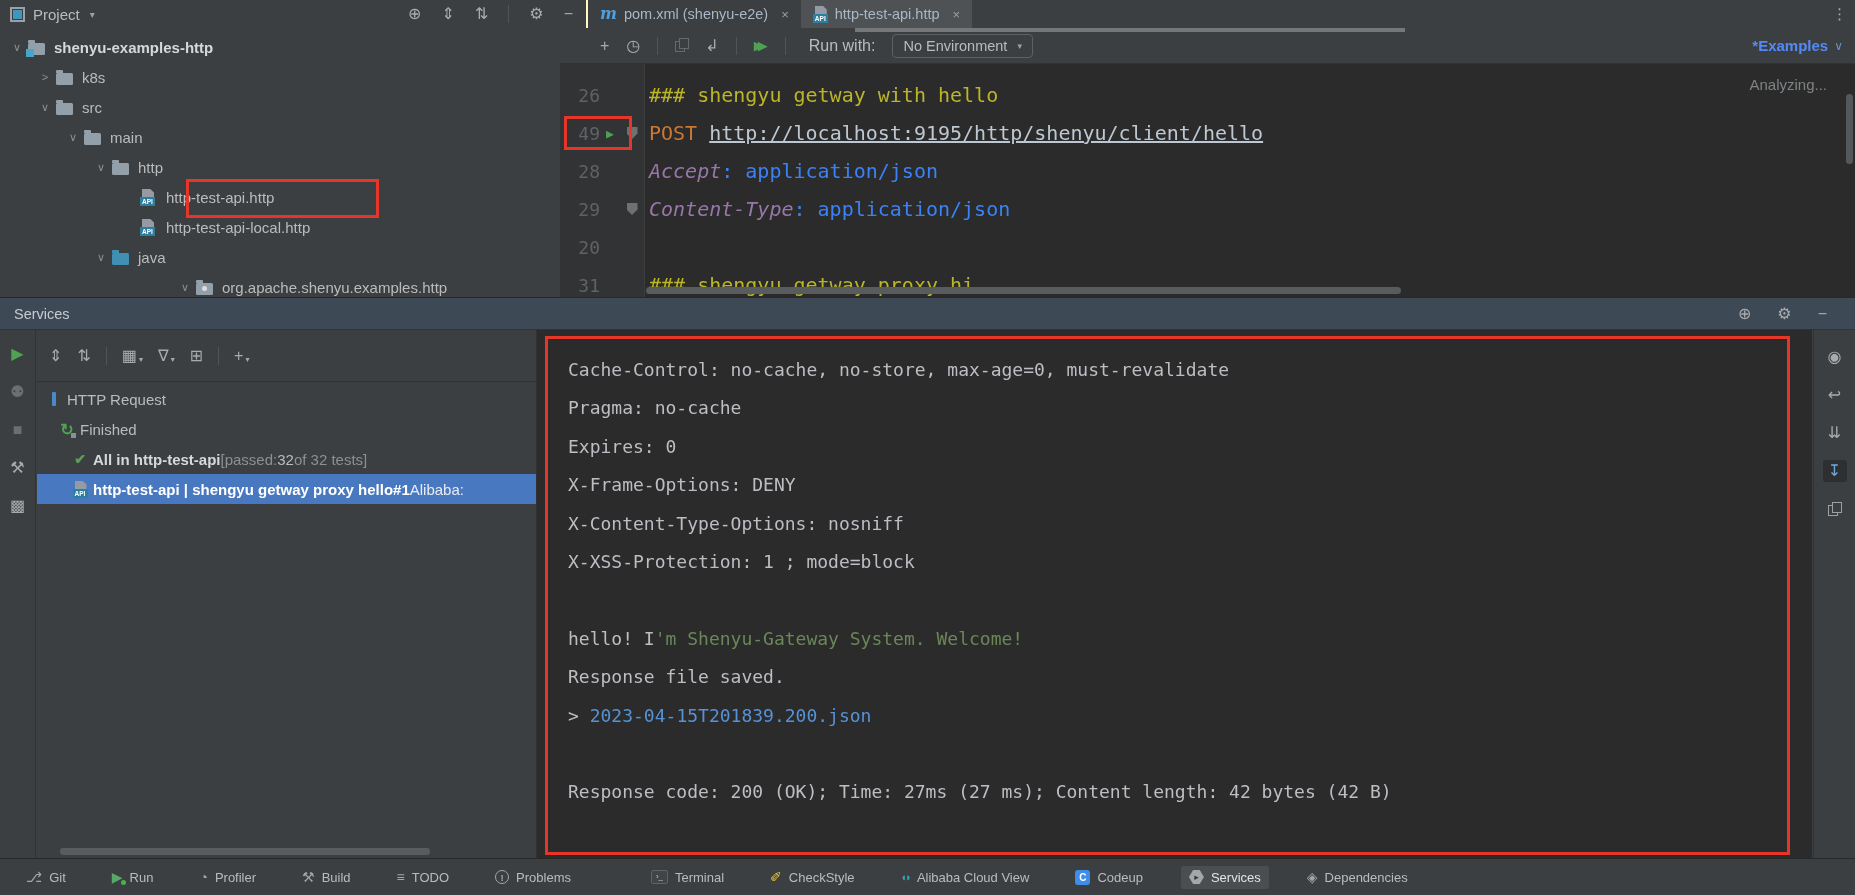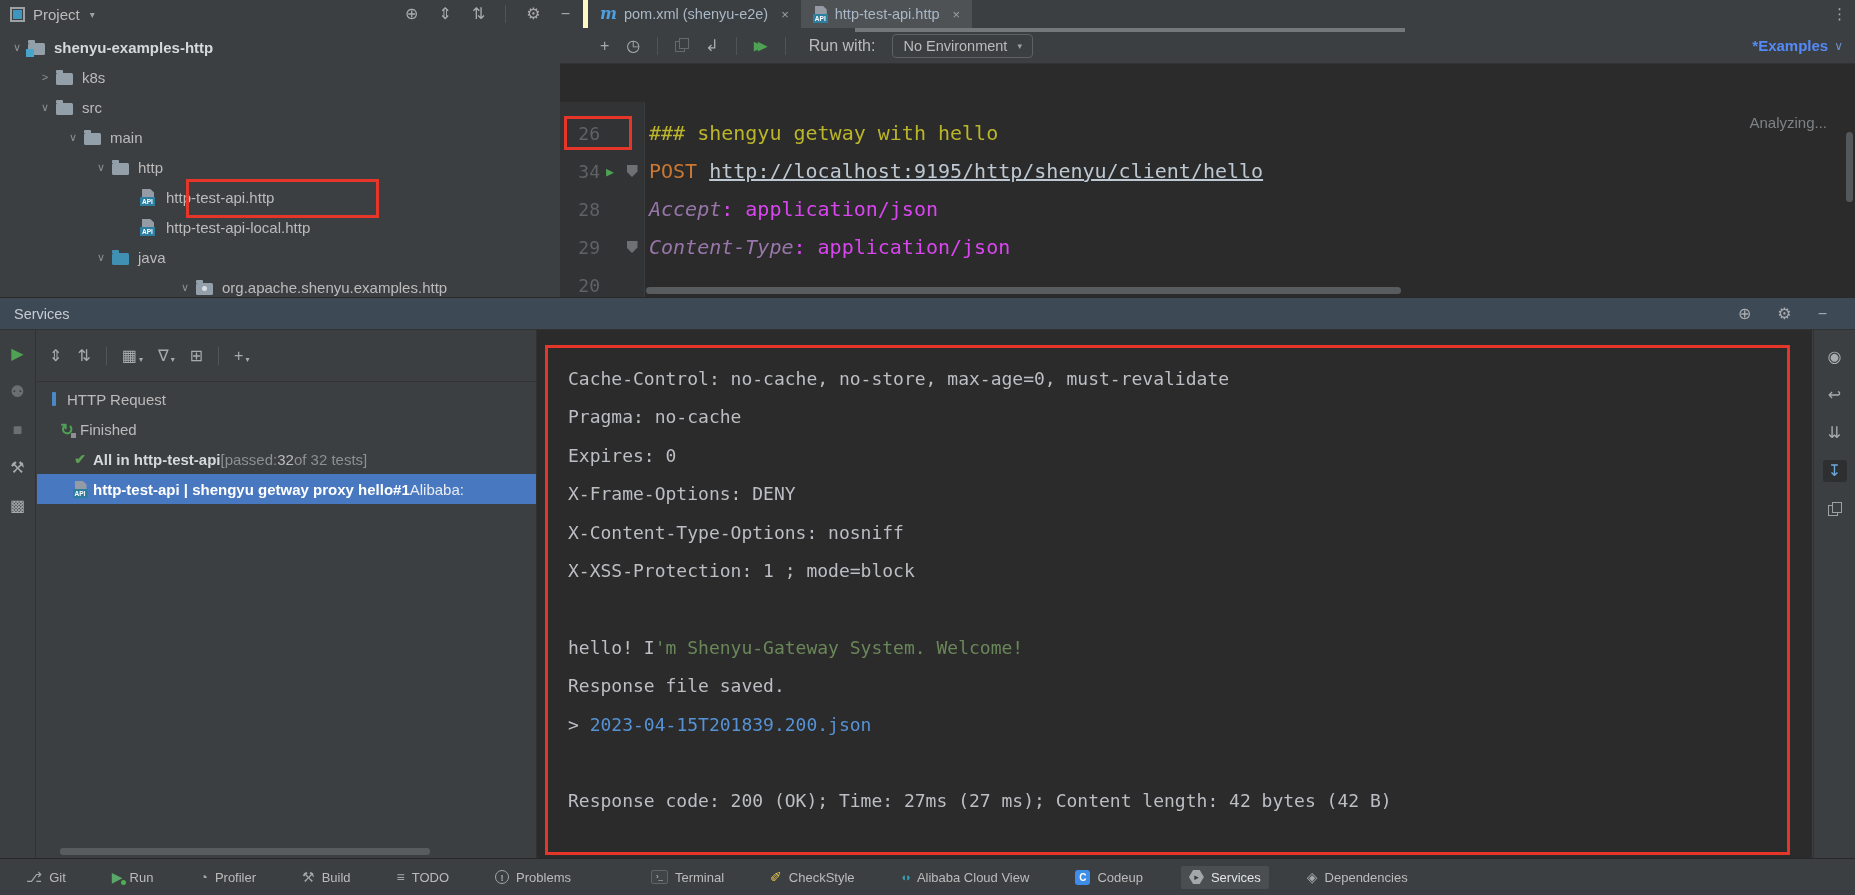--- a/index.html
+++ b/index.html
@@ -5,21 +5,21 @@
   html,body{margin:0;padding:0;}
   body{
     width:1855px;height:895px;position:relative;overflow:hidden;
     background:#3C3F41;
     font-family:"Liberation Sans",sans-serif;
     -webkit-font-smoothing:antialiased;
     color:#BBBBBB;
   }
   
   .titlebar{position:absolute;left:0;top:0;width:100%;height:28px;background:#3C3F41;display:flex;align-items:stretch;}
-  .proj-header{width:588px;display:flex;align-items:center;padding-left:10px;box-sizing:border-box;border-right:5px solid #fef9c3;}
+  .proj-header{width:588px;display:flex;align-items:center;padding-left:10px;box-sizing:border-box;border-right:2px solid #fef9c3;}
   .win-ic{width:15px;height:15px;border:2px solid #9BA1A6;box-sizing:border-box;position:relative;margin-right:8px;}
   .win-ic::after{content:"";position:absolute;left:1px;top:1px;right:1px;bottom:1px;background:#3D96BE;}
   .proj-title{font-size:15px;color:#BBBBBB;}
   .proj-caret{font-size:10px;color:#9DA0A3;margin-left:10px;}
   .ph-icons{margin-left:auto;display:flex;align-items:center;gap:20px;margin-right:13px;}
   .ic{font-size:16px;color:#A8ABAE;line-height:1;display:inline-flex;align-items:center;justify-content:center;}
   .ic.dim{opacity:.45;}
   .ic.green{color:#4FA154;}
   .run-all{letter-spacing:-6px;font-size:13px;color:#4FA154;padding-right:6px;}
   .vdiv{width:1px;height:18px;background:#515456;display:inline-block;}
@@ -51,35 +51,35 @@
   #proj-scroll{position:absolute;right:3px;top:100px;width:6px;height:115px;background:#595C5E;border-radius:3px;}
   
   .editor{position:absolute;left:560px;top:28px;right:0;height:269px;background:#2B2B2B;}
   .ed-progress{position:absolute;left:295px;top:0;width:550px;height:4px;background:#75787A;z-index:3;}
   .ed-toolbar{height:36px;background:#3C3F41;border-bottom:1px solid #323232;display:flex;align-items:center;padding-left:40px;gap:17px;box-sizing:border-box;}
   .run-with{font-size:16px;color:#BBBBBB;margin-left:6px;}
   .env-select{border:1px solid #5E6164;border-radius:4px;padding:3px 10px;font-size:14.5px;color:#BBBBBB;display:flex;align-items:center;gap:10px;background:#3C3F41;}
   .env-caret{font-size:9px;color:#9DA0A3;}
   .examples{margin-left:auto;margin-right:12px;color:#548AF7;font-size:15px;font-weight:bold;display:flex;align-items:center;gap:6px;}
   .examples .chev{font-weight:normal;font-size:12px;color:#6C8FD0;}
-  .ed-body{position:absolute;left:0;top:36px;right:0;bottom:0;overflow:hidden;margin-top:38px;}
+  .ed-body{position:absolute;left:0;top:36px;right:0;bottom:0;overflow:hidden;}
   .gutter-bg{position:absolute;left:0;top:0;bottom:0;width:84px;background:#313335;border-right:1px solid #3A3C3E;}
   #ed-lines{position:absolute;left:0;top:12px;right:0;}
   .code-line{height:38px;display:flex;align-items:center;font-family:"DejaVu Sans Mono",monospace;font-size:20px;}
   .gl{width:85px;flex:none;display:flex;align-items:center;height:100%;}
   .ln{width:40px;text-align:right;color:#606366;font-size:18px;font-family:"DejaVu Sans Mono",monospace;}
   .run-slot{width:20px;text-align:center;font-size:13px;color:#4FA154;}
   .fold-slot{width:24px;display:flex;justify-content:center;}
   .fold-pent{width:11px;height:12px;background:#6E7173;clip-path:polygon(0 0,100% 0,100% 55%,50% 100%,0 55%);}
   .cl{padding-left:4px;white-space:pre;}
   .tk-comment{color:#BBB529;}
   .tk-keyword{color:#CC7832;}
   .tk-url{color:#BDC8D2;text-decoration:underline;}
   .tk-header{color:#9876AA;font-style:italic;}
-  .tk-plain{color:#d946ef;}
+  .tk-plain{color:#3b82f6;}
   .ed-analyzing{position:absolute;top:12px;right:28px;color:#7F8386;font-size:15px;}
   #ed-hscroll{position:absolute;left:86px;bottom:3px;width:755px;height:7px;background:#595C5E;border-radius:4px;}
   #ed-vscroll{position:absolute;right:2px;top:30px;width:7px;height:70px;background:#55585A;border-radius:4px;}
   
   .services{position:absolute;left:0;top:297px;width:100%;height:561px;background:#3C3F41;border-top:1px solid #282828;box-sizing:border-box;}
   .sv-header{height:32px;background:#3E4956;display:flex;align-items:center;padding:0 14px;box-sizing:border-box;border-bottom:1px solid #323232;}
   .sv-title{font-size:14.5px;color:#C6CBD0;}
   .svh-icons{margin-left:auto;display:flex;gap:26px;margin-right:14px;}
   .sv-body{position:absolute;left:0;top:32px;right:0;bottom:0;}
   .sv-strip-left{position:absolute;left:0;top:0;bottom:0;width:36px;border-right:1px solid #323232;display:flex;flex-direction:column;align-items:center;padding-top:14px;gap:18px;box-sizing:border-box;}
@@ -94,21 +94,21 @@
   .svc-row .pt-plain{color:#BBBBBB;}
   .svc-row.selected .pt-plain{color:#E8ECF2;}
   .svc-icon-slot{width:26px;flex:none;display:flex;justify-content:center;align-items:center;}
   .ic-cfgbar{width:4px;height:14px;background:#4A88C7;border-radius:1px;}
   .ic-rerun{color:#4FA154;font-size:16px;font-weight:bold;position:relative;}
   .ic-rerun::after{content:"";position:absolute;right:-2px;bottom:1px;width:5px;height:5px;background:#8C9093;}
   .ic-check{color:#5C9E54;font-size:14px;font-weight:bold;}
   #svc-hscroll{position:absolute;left:60px;bottom:3px;width:370px;height:7px;background:#595C5E;border-radius:3px;z-index:5;}
   .sv-vline{position:absolute;left:536px;top:0;bottom:0;width:1px;background:#323232;}
   .console{position:absolute;left:537px;right:43px;top:0;bottom:0;background:#2B2B2B;}
-  .console-frame{position:absolute;left:8px;top:6px;right:22px;bottom:3px;border:3px solid #E6362A;box-sizing:border-box;padding:12px 0 0 20px;overflow:hidden;margin-top:9px;}
+  .console-frame{position:absolute;left:8px;top:6px;right:22px;bottom:3px;border:3px solid #E6362A;box-sizing:border-box;padding:12px 0 0 20px;overflow:hidden;}
   .con-line{height:38.4px;line-height:38.4px;font-family:"DejaVu Sans Mono",monospace;font-size:18px;white-space:pre;}
   .ck-plain{color:#BCBEC4;}
   .ck-string{color:#6A8759;}
   .ck-link{color:#5693D6;}
   .sv-strip-right{position:absolute;right:0;top:0;bottom:0;width:42px;background:#3C3F41;border-left:1px solid #323232;display:flex;flex-direction:column;align-items:center;padding-top:16px;gap:16px;box-sizing:border-box;}
   .sv-strip-right .ic{width:24px;height:22px;border-radius:3px;}
   .sv-strip-right .ic.sel{background:#2D2F31;color:#6FA8DC;}
   
   .ic-copy{position:relative;width:13px;height:15px;display:inline-block;}
   .ic-copy::before{content:"";position:absolute;left:0;top:3px;width:8px;height:9px;border:1.5px solid #9DA0A3;}
@@ -271,21 +271,21 @@
         <div class="code-line">
           <div class="gl">
             <span class="ln">26</span>
             <span class="run-slot"></span>
             <span class="fold-slot"></span>
           </div>
           <div class="cl"><span class="tk-comment">### shengyu getway with hello</span></div>
         </div>
         <div class="code-line">
           <div class="gl">
-            <span class="ln">34</span>
+            <span class="ln">49</span>
             <span class="run-slot">▶</span>
             <span class="fold-slot">
               <span class="fold-pent"></span>
             </span>
           </div>
           <div class="cl"><span class="tk-keyword">POST</span><span class="tk-plain"> </span><span class="tk-url">http://localhost:9195/http/shenyu/client/hello</span></div>
         </div>
         <div class="code-line">
           <div class="gl">
             <span class="ln">28</span>

